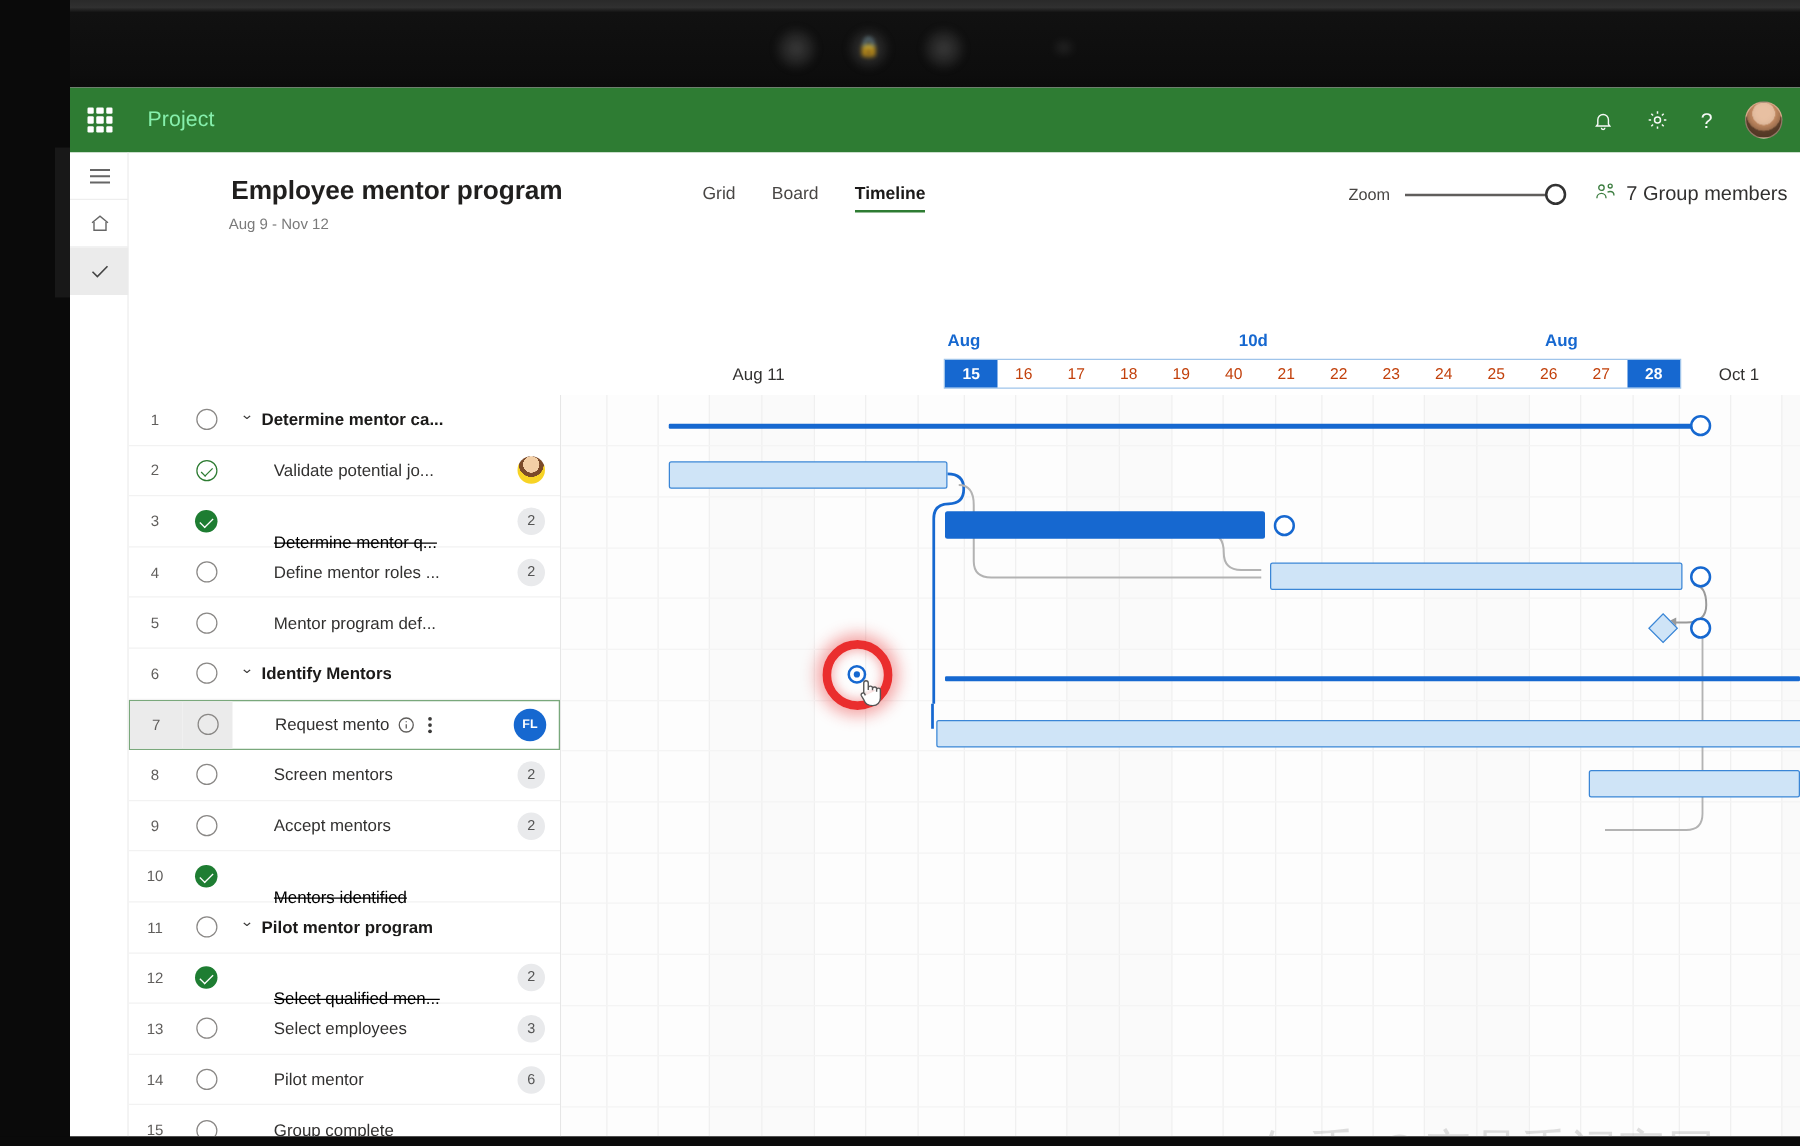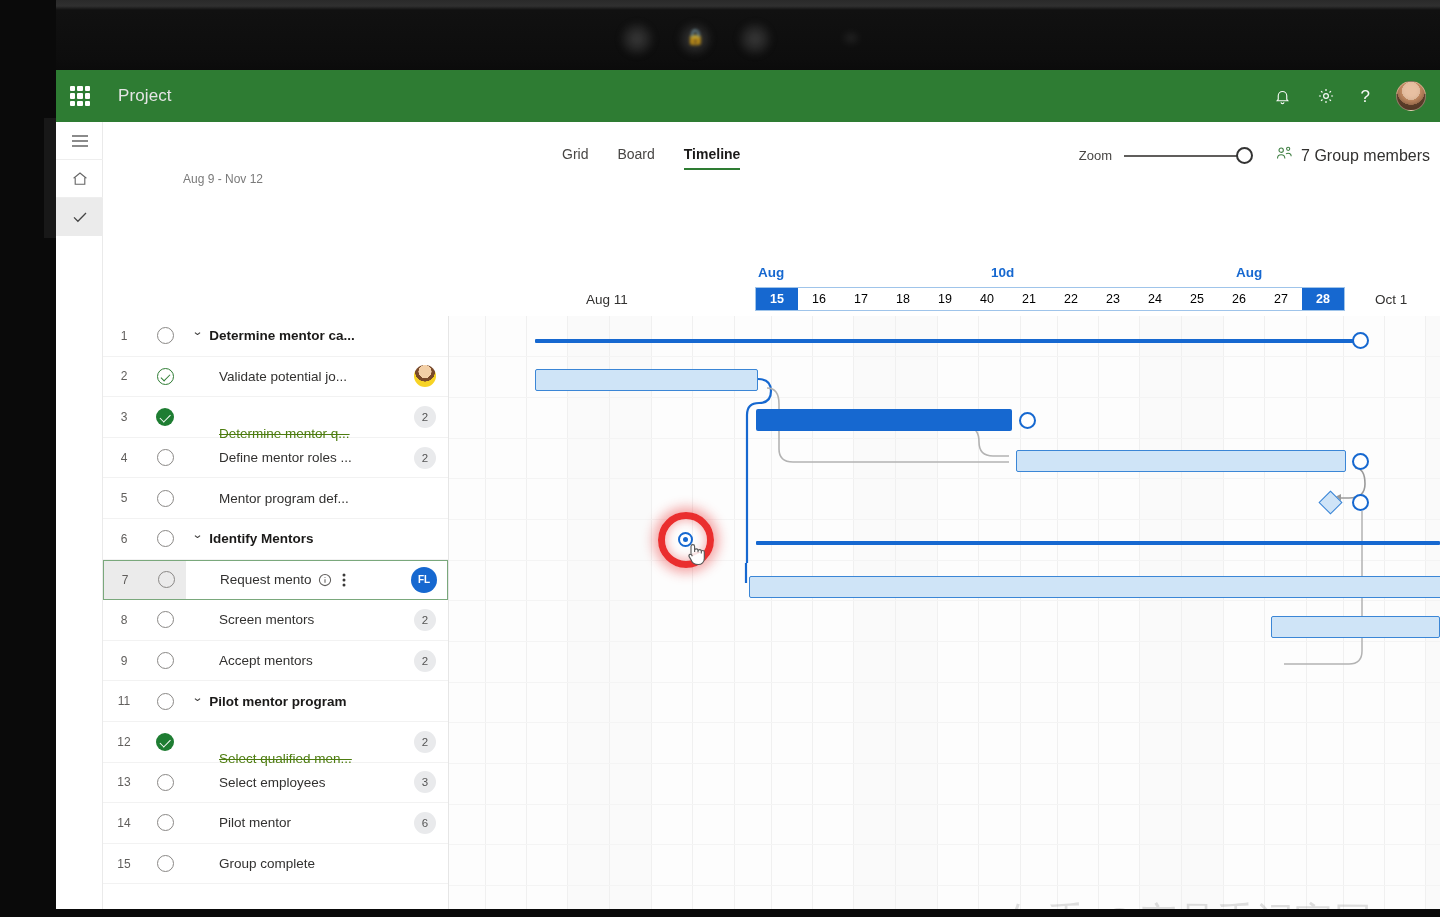--- a/index.html
+++ b/index.html
@@ -55,21 +55,21 @@
     position: absolute; left: 0; top: 0; width: 1384px; height: 52px;
     background: #2e7c33; display: flex; align-items: center;
   }
   .waffle {
     width: 20px; height: 20px; margin-left: 14px;
     display: grid; grid-template-columns: repeat(3,1fr); grid-template-rows: repeat(3,1fr);
     gap: 2px; cursor: pointer;
   }
   .waffle i { background: #fff; border-radius: 1px; display:block; }
   .brand {
-    color:#e5e5e5; font-size: 17px; margin-left: 28px; letter-spacing:.1px;
+    color:#86efac; font-size: 17px; margin-left: 28px; letter-spacing:.1px;
   }
   .topbar-right {
     position:absolute; right: 10px; top: 0; height: 52px;
     display:flex; align-items:center; gap: 26px;
   }
   .hicon { color:#fff; font-size:17px; line-height:1; cursor:pointer; opacity:.96; }
   .hicon svg { display:block; }
   .avatar-photo {
     width: 30px; height:30px; border-radius:50%;
     background: radial-gradient(circle at 50% 32%, #e8c0a2 0 38%, #c98f66 39% 58%, #6d4a33 59% 100%);
@@ -124,21 +124,21 @@
   .mon-aug-l { position:absolute; left: 655px; top: 19px; font-size: 13.5px; color:#1668d0; font-weight:600; }
   .mon-10d   { position:absolute; left: 888px; top: 19px; font-size: 13.5px; color:#1668d0; font-weight:600; }
   .mon-aug-r { position:absolute; left: 1133px; top: 19px; font-size: 13.5px; color:#1668d0; font-weight:600; }
   .sep1 { position:absolute; left: 1272px; top: 46px; font-size: 13.5px; color:#323130; }
   .dayrow {
     position:absolute; left: 652px; top: 41px; height: 24px;
     display:flex; border:1px solid #9fc4ea; background:#fff;
   }
   .day {
     width: 42px; height: 22px; display:flex; align-items:center; justify-content:center;
-    font-size:12.5px; color:#000000; cursor:pointer;
+    font-size:12.5px; color:#c2410c; cursor:pointer;
   }
   .day.sel { background:#1668d0; color:#fff; font-weight:600; }
 
   
   .grid-pane {
     position:absolute; left:47px; top:246px; width: 346px; height: 593px;
     background:#fff; border-right:1px solid #e6e6e6; overflow:hidden;
   }
   .chart-pane {
     position:absolute; left:393px; top:246px; width: 991px; height: 593px;
@@ -173,21 +173,21 @@
   .circ.done::after{
     content:""; position:absolute; left:4px; top:6px; width:9px;height:4.5px;
     border-left:1.9px solid #fff; border-bottom:1.9px solid #fff; transform:rotate(-45deg);
   }
   .t-name { flex:1; display:flex; align-items:center; gap:6px; padding-right:6px; min-width:0; }
   .chev { color:#3b3a39; font-size:11px; transform: scaleX(1.25); margin-right:1px; }
   .t-label {
     font-size:13.5px; color:#323130; white-space:nowrap; overflow:hidden; text-overflow:ellipsis;
   }
   .t-label.summary { font-weight:700; color:#1b1a19; }
-  .t-label.struck { text-decoration: line-through; color:#4d7c0f; text-decoration-thickness:1px;margin-top:33px; }
+  .t-label.struck { text-decoration: line-through; color:#000000; text-decoration-thickness:1px;margin-top:33px; }
   .indent { padding-left: 34px; }
   .indent0 { padding-left: 8px; }
   .info-ic { color:#605e5c; font-size:12px; display:inline-flex; cursor:pointer; }
   .ellip { color:#3b3a39; font-size:15px; letter-spacing:0; cursor:pointer; margin-left:4px; line-height:.6; }
   .t-right { width: 46px; display:flex; align-items:center; justify-content:center; }
   .cnt {
     width:22px;height:22px;border-radius:50%;background:#e9eaec;color:#555;
     font-size:11.5px; display:flex; align-items:center; justify-content:center; cursor:pointer;
   }
   .av-photo {
@@ -308,20 +308,21 @@
         </svg>
       </div>
       <div class="rail-btn active">
         <svg width="18" height="18" viewBox="0 0 24 24" fill="none" stroke="#444" stroke-width="1.7">
           <path d="M4 12.5l5.2 5.2L20 6.6"></path>
         </svg>
       </div>
     </div>
 
     <div class="pagehead">
+      <div class="proj-title">Employee mentor program</div>
       <div class="proj-dates">Aug 9 - Nov 12</div>
 
       <div class="tabs">
         <div class="tab">Grid</div>
         <div class="tab">Board</div>
         <div class="tab active">Timeline</div>
       </div>
 
       <div class="zoomwrap">
         <span class="zoom-label">Zoom</span>
@@ -475,20 +476,30 @@
           <div class="t-num">9</div>
           <div class="t-check">
             <span class="circ"></span>
           </div>
           <div class="t-name indent">
             <span class="t-label">Accept mentors</span>
           </div>
           <div class="t-right">
             <span class="cnt">2</span>
           </div>
+        </div>
+        <div class="trow">
+          <div class="t-num">10</div>
+          <div class="t-check">
+            <span class="circ done"></span>
+          </div>
+          <div class="t-name indent">
+            <span class="t-label struck">Mentors identified</span>
+          </div>
+          <div class="t-right"></div>
         </div>
         <div class="trow">
           <div class="t-num">11</div>
           <div class="t-check">
             <span class="circ"></span>
           </div>
           <div class="t-name indent0">
             <span class="chev" style="position: relative; top: -4px;">⌄</span>
             <span class="t-label summary">Pilot mentor program</span>
           </div>

